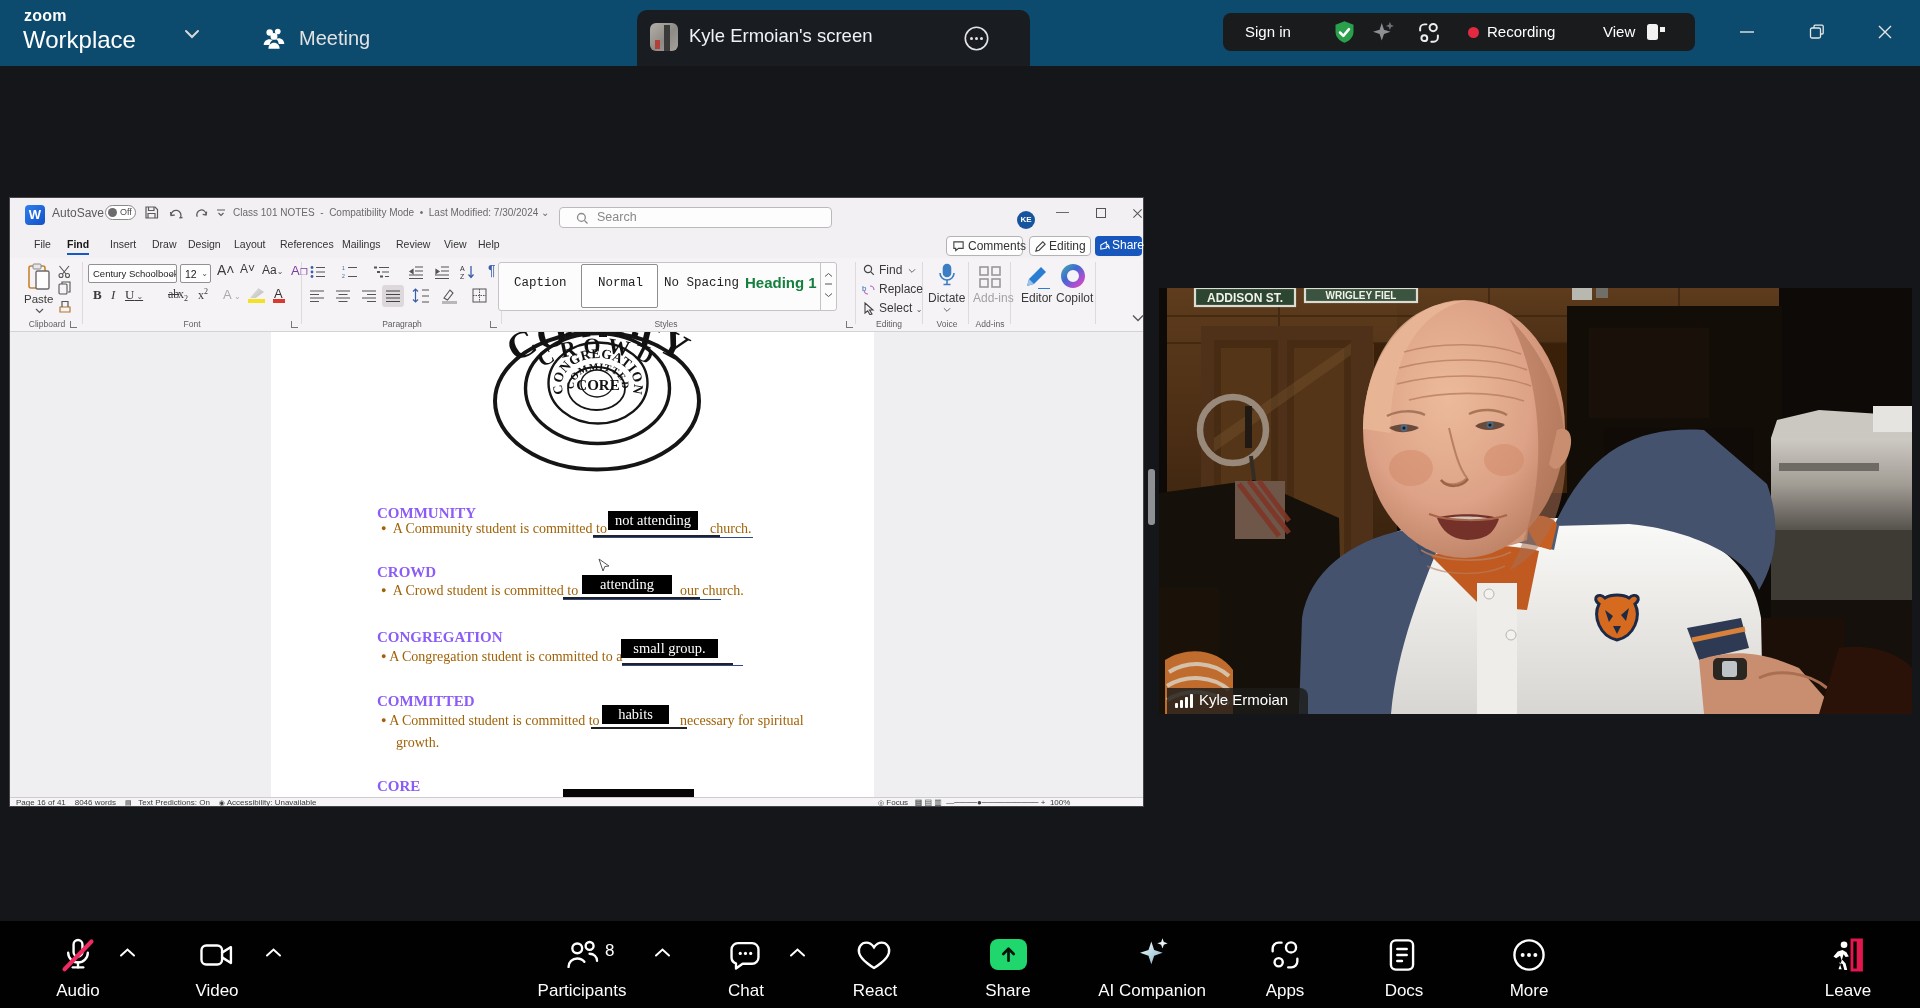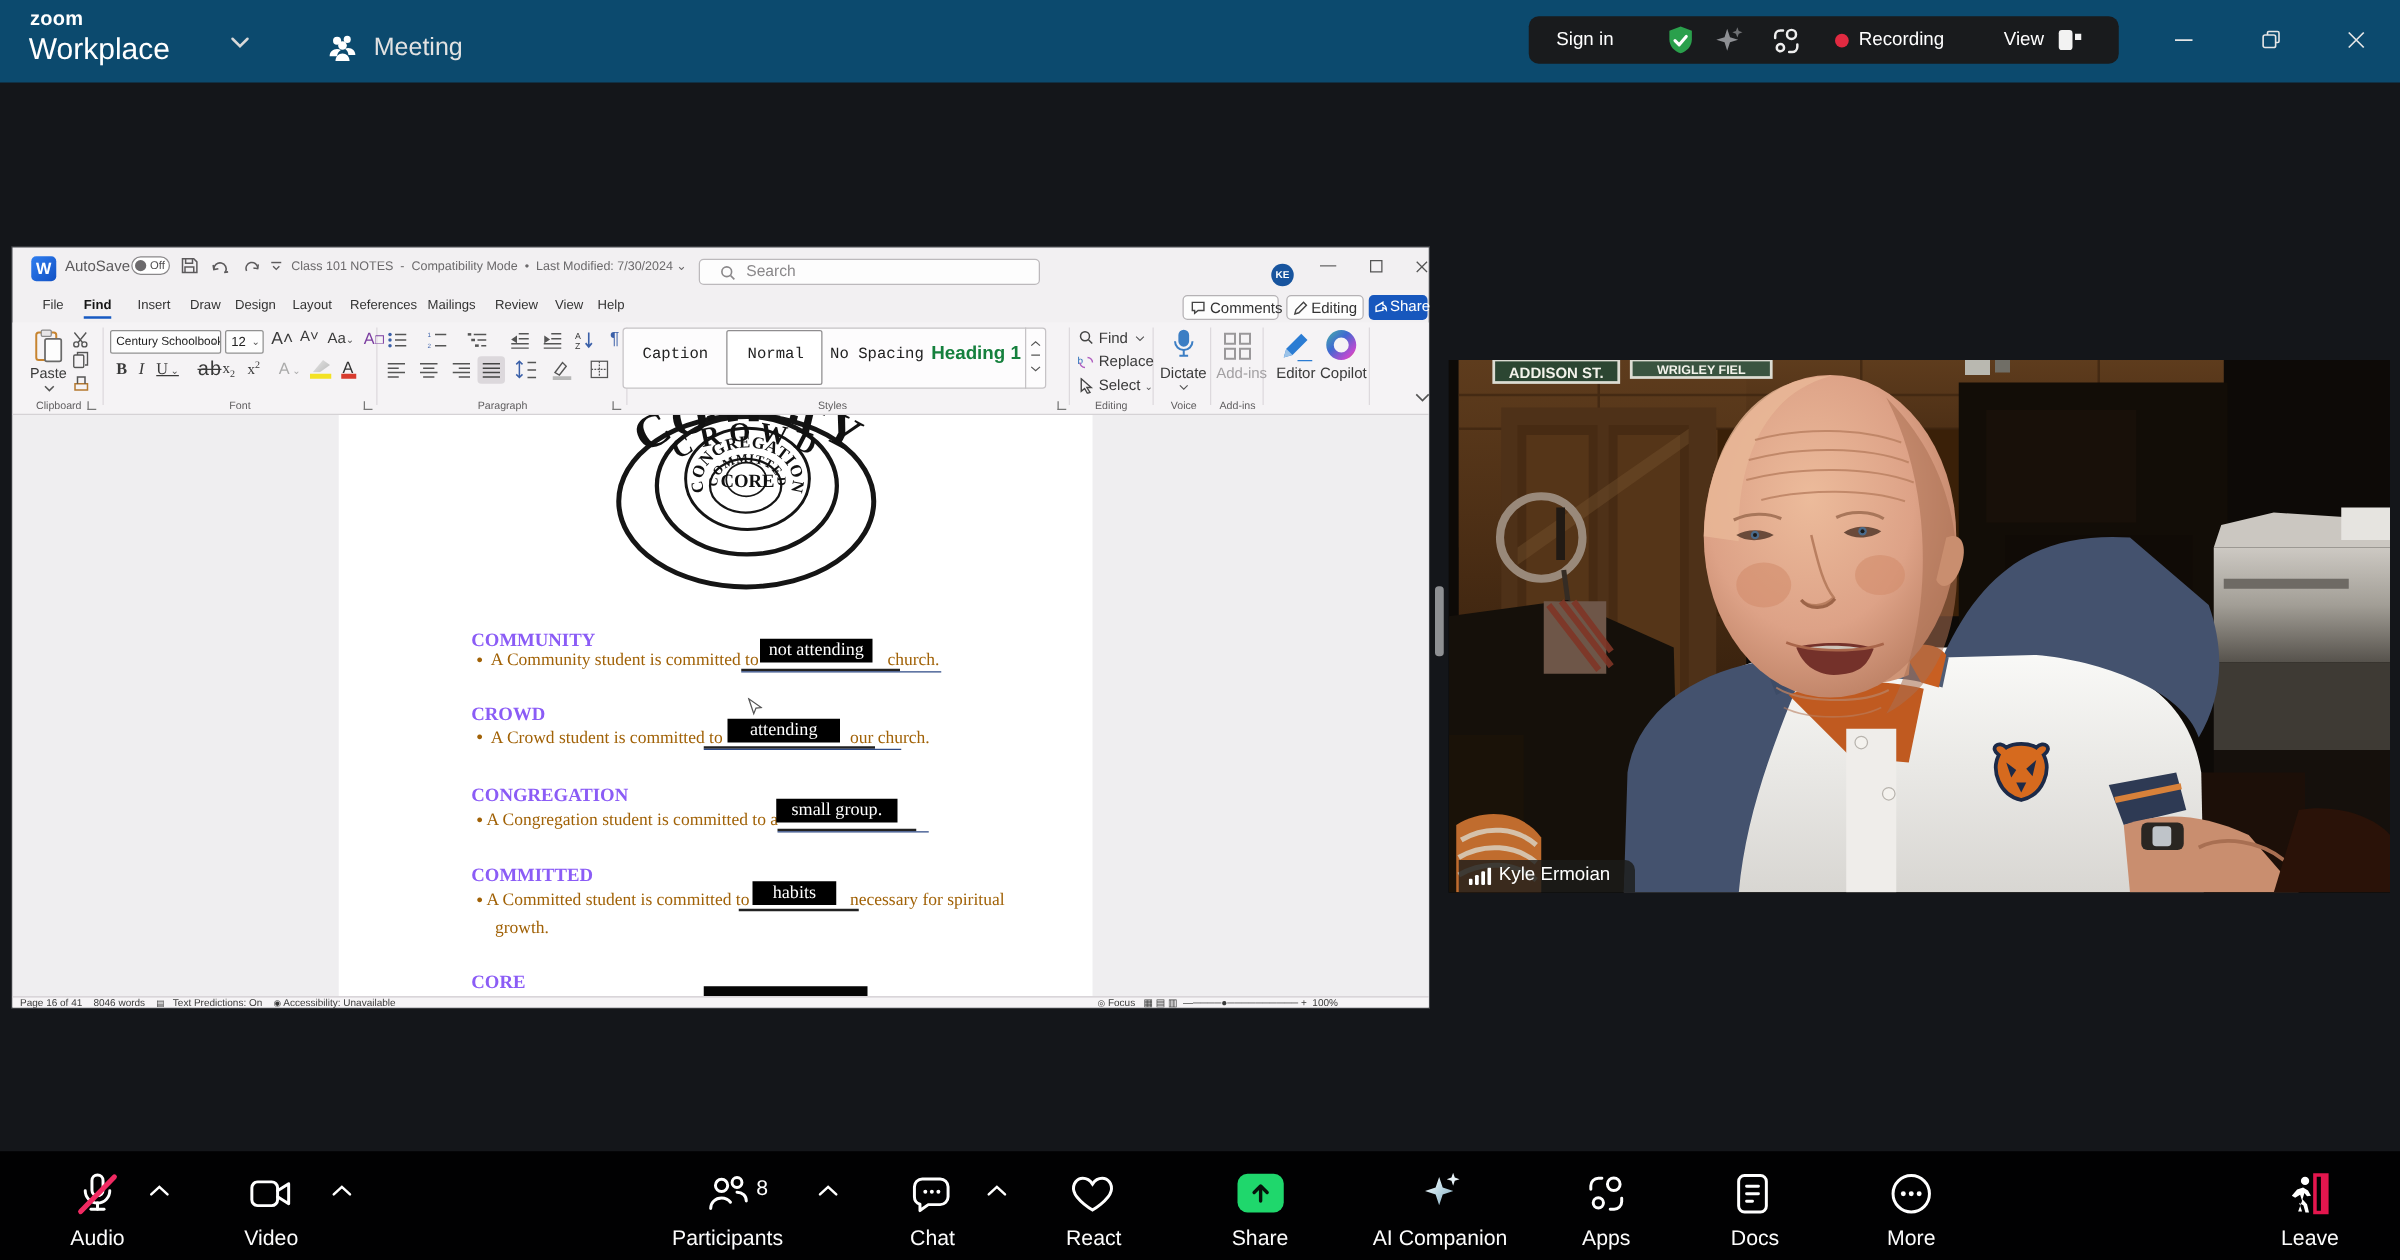--- a/index.html
+++ b/index.html
@@ -43,20 +43,33 @@
     </svg>
   <svg class="abs" style="left:261px;top:26px" width="26" height="24" viewBox="0 0 24 22" fill="#fff">
       <circle cx="8" cy="6" r="3"></circle>
       <circle cx="15.5" cy="5" r="2.6"></circle>
       <circle cx="12" cy="9.5" r="3.2"></circle>
       <path d="M2.5 17.5c0-3.2 2.4-5.4 5.5-5.4 1 0 2 .3 2.8.7-1.6 1-2.6 2.6-2.8 4.7z"></path>
       <path d="M21.5 16.5c0-3-2.2-5.2-5.2-5.2-.9 0-1.8.2-2.5.6 1.5 1 2.4 2.5 2.6 4.6z"></path>
       <path d="M6.8 21c0-3.4 2.3-5.6 5.2-5.6s5.2 2.2 5.2 5.6z"></path>
     </svg>
   <div style="position:absolute;left:299px;top:27px;color:#e2e2e2;font-size:20px">Meeting</div>
+  <div id="tab">
+    <div style="position:absolute;left:13px;top:13px;width:28px;height:28px;border-radius:6px;background:linear-gradient(135deg,#b4b0a9,#8e8a85 55%,#a5a19b);overflow:hidden">
+      <div style="position:absolute;left:14px;top:2px;width:6px;height:26px;background:#3a3a3a"></div>
+      <div style="position:absolute;left:5px;top:17px;width:5px;height:9px;background:#b04038"></div>
+    </div>
+    <div style="position:absolute;left:52px;top:15px;color:#eef3fa;font-size:18.5px">Kyle Ermoian's screen</div>
+    <svg class="abs" style="left:327px;top:16px" width="25" height="25" viewBox="0 0 25 25">
+        <circle cx="12.5" cy="12.5" r="11.2" stroke="#e4e4e4" stroke-width="1.6" fill="none"></circle>
+        <circle cx="7.5" cy="12.5" r="1.5" fill="#e4e4e4"></circle>
+        <circle cx="12.5" cy="12.5" r="1.5" fill="#e4e4e4"></circle>
+        <circle cx="17.5" cy="12.5" r="1.5" fill="#e4e4e4"></circle>
+      </svg>
+  </div>
   <div id="pill">
     <div class="tbtxt" style="left:22px">Sign in</div>
     <svg class="abs" style="left:108px;top:6px" width="27" height="27" viewBox="0 0 24 24">
         <path d="M12 2l8 3v6c0 5-3.5 8.5-8 10-4.5-1.5-8-5-8-10V5z" fill="#2aa04c"></path>
         <path d="M8 12l3 3 5-6" stroke="#fff" stroke-width="2.2" fill="none" stroke-linecap="round" stroke-linejoin="round"></path>
       </svg>
     <svg class="abs" style="left:145px;top:5px" width="30" height="30" viewBox="0 0 24 24">
         <path d="M11 4l1.8 5.4L18 11l-5.2 1.7L11 18l-1.7-5.3L4 11l5.3-1.6z" fill="#8e9094"></path>
         <path d="M17.5 3l.9 2.4 2.4.9-2.4.9-.9 2.4-.9-2.4-2.3-.9 2.3-.9z" fill="#6f7174"></path>
       </svg>
@@ -184,21 +197,21 @@
     
     <div class="abs" style="left:78px;top:6px;width:89px;height:19px;border:1px solid #919191;border-radius:2px;background:#fdfdfd;font-size:9.5px;color:#222;line-height:18px;padding-left:4px;overflow:hidden;white-space:nowrap">Century Schoolbook<span style="position:absolute;right:2px;font-size:8px;color:#555">⌄</span></div>
     <div class="abs" style="left:170px;top:6px;width:31px;height:19px;border:1px solid #919191;border-radius:2px;background:#fdfdfd;font-size:10.5px;color:#222;line-height:18px;padding-left:4px">12<span style="position:absolute;right:2px;font-size:8px;color:#555">⌄</span></div>
     <div class="rb" style="left:207px;top:4px;font-size:14px">A˄</div>
     <div class="rb" style="left:230px;top:4px;font-size:12px">A˅</div>
     <div class="rb" style="left:252px;top:5px;font-size:12px">Aa<span style="font-size:8px;color:#555">⌄</span></div>
     <div class="rb" style="left:281px;top:5px;font-size:13px;color:#7b3da0">A<span style="font-size:9px">❐</span></div>
     <div class="rb" style="left:83px;top:29px;font-weight:bold;font-size:13px;font-family:'Liberation Serif',serif">B</div>
     <div class="rb" style="left:101px;top:29px;font-style:italic;font-size:13px;font-family:'Liberation Serif',serif">I</div>
     <div class="rb" style="left:115px;top:29px;text-decoration:underline;font-size:13px;font-family:'Liberation Serif',serif">U<span style="font-size:8px;color:#555;text-decoration:none"> ⌄</span></div>
-    <div class="rb" style="left:148px;top:29px;text-decoration:line-through;font-size:16px;font-family:Liberation Mono, monospace">ab</div>
+    <div class="rb" style="left:158px;top:29px;text-decoration:line-through;font-size:12px;font-family:Liberation Serif, serif">ab</div>
     <div class="rb" style="left:168px;top:29px;font-size:12px;font-family:'Liberation Serif',serif">x<sub style="font-size:8px">2</sub></div>
     <div class="rb" style="left:188px;top:29px;font-size:12px;font-family:'Liberation Serif',serif">x<sup style="font-size:8px">2</sup></div>
     <div class="rb" style="left:213px;top:29px;font-size:13px;color:#aaa">A<span style="font-size:8px"> ⌄</span></div>
     <div class="abs" style="left:240px;top:30px;width:14px;height:10px;background:linear-gradient(135deg,#e8e8e8,#b9b9b9);clip-path:polygon(0 100%,60% 0,100% 40%,40% 100%)"></div>
     <div class="abs" style="left:238px;top:41px;width:17px;height:4px;background:#f3e223"></div>
     <div class="rb" style="left:264px;top:28px;font-size:13px;color:#333">A</div>
     <div class="abs" style="left:263px;top:41px;width:12px;height:4px;background:#d83b2e"></div>
     <div class="glabel" style="left:182px">Font</div><div class="launch" style="left:281px;top:63px"></div>
     
     <svg class="abs" style="left:300px;top:7px" width="16" height="14" viewBox="0 0 16 14">

